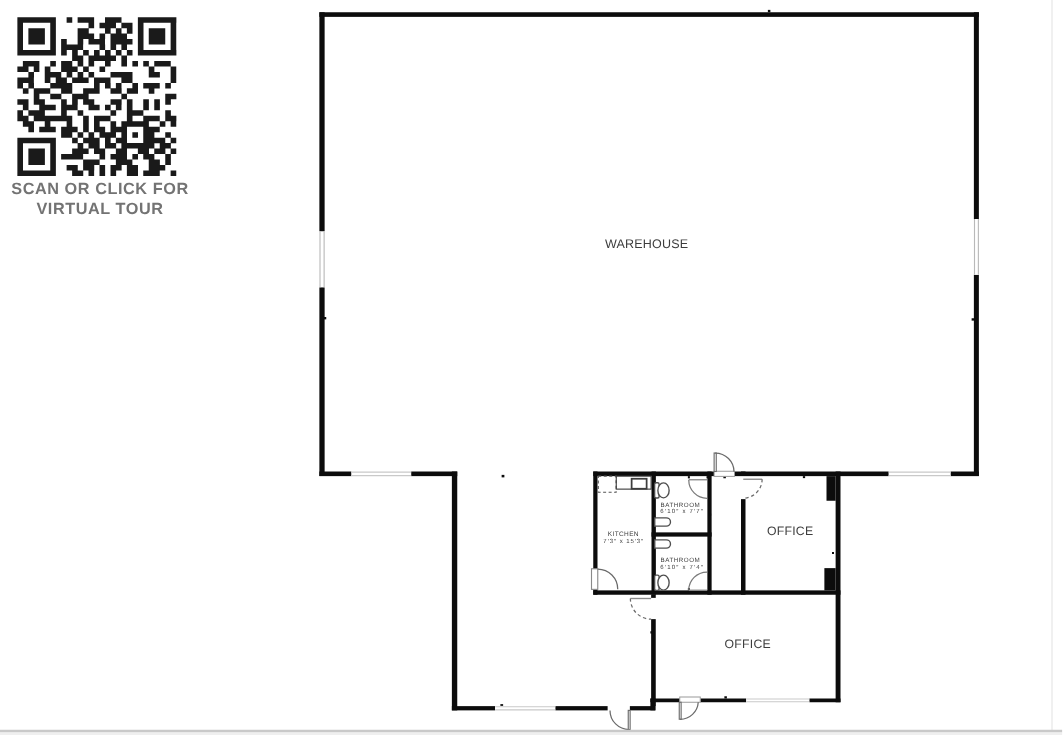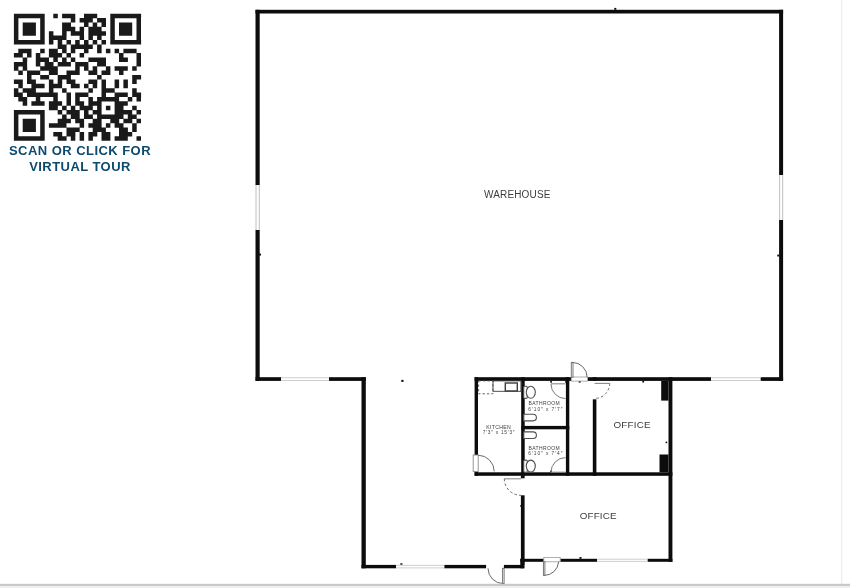--- a/index.html
+++ b/index.html
@@ -1,17 +1,17 @@
 <!DOCTYPE html>
 <html><head>
 <meta charset="utf-8">
 <style>
 html,body{margin:0;padding:0;background:#ffffff;}
 #stage{position:relative;width:850px;height:588px;overflow:hidden;background:#ffffff;font-family:"Liberation Sans",sans-serif;}
-.qrtext{position:absolute;left:0;top:143.3px;width:160px;text-align:center;font-weight:bold;color:#0c4a6e;font-size:13px;line-height:15.3px;letter-spacing:0.45px;}
+.qrtext{position:absolute;left:0;top:143.3px;width:160px;text-align:center;font-weight:bold;color:#737373;font-size:13px;line-height:15.3px;letter-spacing:0.45px;}
 </style>
 </head>
 <body>
 <div id="stage">
 <svg width="850" height="588" viewBox="0 0 850 588" style="position:absolute;left:0;top:0">
 
 <path d="M13.9 13.7h30.8v4.48h-30.8zM53.3 13.7h4.5v4.48h-4.5zM62.1 13.7h13.2v4.48h-13.2zM84.0 13.7h13.2v4.48h-13.2zM110.3 13.7h30.8v4.48h-30.8zM13.9 18.1h4.5v4.48h-4.5zM40.2 18.1h4.5v4.48h-4.5zM70.8 18.1h4.5v4.48h-4.5zM79.6 18.1h13.2v4.48h-13.2zM97.1 18.1h8.9v4.48h-8.9zM110.3 18.1h4.5v4.48h-4.5zM136.5 18.1h4.5v4.48h-4.5zM13.9 22.5h4.5v4.48h-4.5zM22.7 22.5h13.2v4.48h-13.2zM40.2 22.5h4.5v4.48h-4.5zM62.1 22.5h8.9v4.48h-8.9zM84.0 22.5h4.5v4.48h-4.5zM92.7 22.5h4.5v4.48h-4.5zM101.5 22.5h4.5v4.48h-4.5zM110.3 22.5h4.5v4.48h-4.5zM119.0 22.5h13.2v4.48h-13.2zM136.5 22.5h4.5v4.48h-4.5zM13.9 26.8h4.5v4.48h-4.5zM22.7 26.8h13.2v4.48h-13.2zM40.2 26.8h4.5v4.48h-4.5zM62.1 26.8h13.2v4.48h-13.2zM79.6 26.8h4.5v4.48h-4.5zM88.4 26.8h13.2v4.48h-13.2zM110.3 26.8h4.5v4.48h-4.5zM119.0 26.8h13.2v4.48h-13.2zM136.5 26.8h4.5v4.48h-4.5zM13.9 31.2h4.5v4.48h-4.5zM22.7 31.2h13.2v4.48h-13.2zM40.2 31.2h4.5v4.48h-4.5zM48.9 31.2h4.5v4.48h-4.5zM62.1 31.2h4.5v4.48h-4.5zM70.8 31.2h13.2v4.48h-13.2zM88.4 31.2h17.6v4.48h-17.6zM110.3 31.2h4.5v4.48h-4.5zM119.0 31.2h13.2v4.48h-13.2zM136.5 31.2h4.5v4.48h-4.5zM13.9 35.6h4.5v4.48h-4.5zM40.2 35.6h4.5v4.48h-4.5zM48.9 35.6h17.6v4.48h-17.6zM79.6 35.6h4.5v4.48h-4.5zM88.4 35.6h4.5v4.48h-4.5zM97.1 35.6h4.5v4.48h-4.5zM110.3 35.6h4.5v4.48h-4.5zM136.5 35.6h4.5v4.48h-4.5zM13.9 40.0h30.8v4.48h-30.8zM48.9 40.0h4.5v4.48h-4.5zM57.7 40.0h4.5v4.48h-4.5zM66.5 40.0h4.5v4.48h-4.5zM75.2 40.0h4.5v4.48h-4.5zM84.0 40.0h4.5v4.48h-4.5zM92.7 40.0h4.5v4.48h-4.5zM101.5 40.0h4.5v4.48h-4.5zM110.3 40.0h30.8v4.48h-30.8zM57.7 44.4h8.9v4.48h-8.9zM70.8 44.4h22.0v4.48h-22.0zM97.1 44.4h4.5v4.48h-4.5zM18.3 48.7h13.2v4.48h-13.2zM40.2 48.7h4.5v4.48h-4.5zM48.9 48.7h8.9v4.48h-8.9zM62.1 48.7h4.5v4.48h-4.5zM70.8 48.7h4.5v4.48h-4.5zM84.0 48.7h4.5v4.48h-4.5zM97.1 48.7h4.5v4.48h-4.5zM105.9 48.7h4.5v4.48h-4.5zM114.6 48.7h4.5v4.48h-4.5zM123.4 48.7h13.2v4.48h-13.2zM13.9 53.1h8.9v4.48h-8.9zM27.0 53.1h4.5v4.48h-4.5zM35.8 53.1h4.5v4.48h-4.5zM48.9 53.1h13.2v4.48h-13.2zM66.5 53.1h4.5v4.48h-4.5zM79.6 53.1h4.5v4.48h-4.5zM119.0 53.1h4.5v4.48h-4.5zM136.5 53.1h4.5v4.48h-4.5zM22.7 57.5h4.5v4.48h-4.5zM35.8 57.5h13.2v4.48h-13.2zM53.3 57.5h4.5v4.48h-4.5zM62.1 57.5h4.5v4.48h-4.5zM70.8 57.5h4.5v4.48h-4.5zM88.4 57.5h17.6v4.48h-17.6zM119.0 57.5h8.9v4.48h-8.9zM136.5 57.5h4.5v4.48h-4.5zM13.9 61.9h13.2v4.48h-13.2zM35.8 61.9h4.5v4.48h-4.5zM44.6 61.9h8.9v4.48h-8.9zM57.7 61.9h13.2v4.48h-13.2zM75.2 61.9h13.2v4.48h-13.2zM97.1 61.9h8.9v4.48h-8.9zM136.5 61.9h4.5v4.48h-4.5zM13.9 66.3h4.5v4.48h-4.5zM22.7 66.3h4.5v4.48h-4.5zM40.2 66.3h17.6v4.48h-17.6zM75.2 66.3h4.5v4.48h-4.5zM84.0 66.3h4.5v4.48h-4.5zM92.7 66.3h4.5v4.48h-4.5zM105.9 66.3h4.5v4.48h-4.5zM114.6 66.3h13.2v4.48h-13.2zM132.2 66.3h4.5v4.48h-4.5zM18.3 70.6h4.5v4.48h-4.5zM27.0 70.6h13.2v4.48h-13.2zM48.9 70.6h8.9v4.48h-8.9zM66.5 70.6h13.2v4.48h-13.2zM88.4 70.6h8.9v4.48h-8.9zM101.5 70.6h8.9v4.48h-8.9zM119.0 70.6h4.5v4.48h-4.5zM27.0 75.0h4.5v4.48h-4.5zM40.2 75.0h8.9v4.48h-8.9zM57.7 75.0h13.2v4.48h-13.2zM97.1 75.0h4.5v4.48h-4.5zM132.2 75.0h8.9v4.48h-8.9zM13.9 79.4h8.9v4.48h-8.9zM27.0 79.4h8.9v4.48h-8.9zM48.9 79.4h4.5v4.48h-4.5zM57.7 79.4h4.5v4.48h-4.5zM66.5 79.4h8.9v4.48h-8.9zM88.4 79.4h8.9v4.48h-8.9zM101.5 79.4h4.5v4.48h-4.5zM114.6 79.4h4.5v4.48h-4.5zM123.4 79.4h4.5v4.48h-4.5zM132.2 79.4h4.5v4.48h-4.5zM18.3 83.8h4.5v4.48h-4.5zM31.4 83.8h13.2v4.48h-13.2zM48.9 83.8h13.2v4.48h-13.2zM70.8 83.8h8.9v4.48h-8.9zM84.0 83.8h4.5v4.48h-4.5zM92.7 83.8h4.5v4.48h-4.5zM101.5 83.8h4.5v4.48h-4.5zM114.6 83.8h4.5v4.48h-4.5zM123.4 83.8h4.5v4.48h-4.5zM13.9 88.2h4.5v4.48h-4.5zM22.7 88.2h13.2v4.48h-13.2zM48.9 88.2h4.5v4.48h-4.5zM62.1 88.2h4.5v4.48h-4.5zM88.4 88.2h4.5v4.48h-4.5zM101.5 88.2h13.2v4.48h-13.2zM132.2 88.2h4.5v4.48h-4.5zM13.9 92.5h8.9v4.48h-8.9zM27.0 92.5h30.8v4.48h-30.8zM66.5 92.5h4.5v4.48h-4.5zM75.2 92.5h13.2v4.48h-13.2zM101.5 92.5h4.5v4.48h-4.5zM114.6 92.5h13.2v4.48h-13.2zM132.2 92.5h8.9v4.48h-8.9zM18.3 96.9h8.9v4.48h-8.9zM35.8 96.9h4.5v4.48h-4.5zM53.3 96.9h4.5v4.48h-4.5zM66.5 96.9h4.5v4.48h-4.5zM75.2 96.9h4.5v4.48h-4.5zM88.4 96.9h4.5v4.48h-4.5zM97.1 96.9h22.0v4.48h-22.0zM127.8 96.9h4.5v4.48h-4.5zM136.5 96.9h4.5v4.48h-4.5zM22.7 101.3h4.5v4.48h-4.5zM31.4 101.3h13.2v4.48h-13.2zM48.9 101.3h13.2v4.48h-13.2zM66.5 101.3h4.5v4.48h-4.5zM75.2 101.3h8.9v4.48h-8.9zM88.4 101.3h13.2v4.48h-13.2zM114.6 101.3h13.2v4.48h-13.2zM48.9 105.7h8.9v4.48h-8.9zM62.1 105.7h4.5v4.48h-4.5zM70.8 105.7h4.5v4.48h-4.5zM79.6 105.7h13.2v4.48h-13.2zM97.1 105.7h4.5v4.48h-4.5zM105.9 105.7h4.5v4.48h-4.5zM114.6 105.7h8.9v4.48h-8.9zM132.2 105.7h4.5v4.48h-4.5zM13.9 110.1h30.8v4.48h-30.8zM57.7 110.1h4.5v4.48h-4.5zM66.5 110.1h13.2v4.48h-13.2zM84.0 110.1h4.5v4.48h-4.5zM92.7 110.1h8.9v4.48h-8.9zM114.6 110.1h17.6v4.48h-17.6zM136.5 110.1h4.5v4.48h-4.5zM13.9 114.4h4.5v4.48h-4.5zM40.2 114.4h4.5v4.48h-4.5zM62.1 114.4h4.5v4.48h-4.5zM70.8 114.4h8.9v4.48h-8.9zM84.0 114.4h8.9v4.48h-8.9zM97.1 114.4h26.4v4.48h-26.4zM127.8 114.4h8.9v4.48h-8.9zM13.9 118.8h4.5v4.48h-4.5zM22.7 118.8h13.2v4.48h-13.2zM40.2 118.8h4.5v4.48h-4.5zM57.7 118.8h13.2v4.48h-13.2zM75.2 118.8h8.9v4.48h-8.9zM92.7 118.8h8.9v4.48h-8.9zM110.3 118.8h8.9v4.48h-8.9zM123.4 118.8h8.9v4.48h-8.9zM136.5 118.8h4.5v4.48h-4.5zM13.9 123.2h4.5v4.48h-4.5zM22.7 123.2h13.2v4.48h-13.2zM40.2 123.2h4.5v4.48h-4.5zM48.9 123.2h17.6v4.48h-17.6zM79.6 123.2h4.5v4.48h-4.5zM88.4 123.2h13.2v4.48h-13.2zM105.9 123.2h4.5v4.48h-4.5zM114.6 123.2h8.9v4.48h-8.9zM132.2 123.2h4.5v4.48h-4.5zM13.9 127.6h4.5v4.48h-4.5zM22.7 127.6h13.2v4.48h-13.2zM40.2 127.6h4.5v4.48h-4.5zM66.5 127.6h13.2v4.48h-13.2zM92.7 127.6h13.2v4.48h-13.2zM119.0 127.6h8.9v4.48h-8.9zM132.2 127.6h4.5v4.48h-4.5zM13.9 132.0h4.5v4.48h-4.5zM40.2 132.0h4.5v4.48h-4.5zM53.3 132.0h8.9v4.48h-8.9zM66.5 132.0h8.9v4.48h-8.9zM79.6 132.0h4.5v4.48h-4.5zM88.4 132.0h8.9v4.48h-8.9zM101.5 132.0h8.9v4.48h-8.9zM119.0 132.0h13.2v4.48h-13.2zM13.9 136.3h30.8v4.48h-30.8zM57.7 136.3h8.9v4.48h-8.9zM70.8 136.3h4.5v4.48h-4.5zM79.6 136.3h4.5v4.48h-4.5zM88.4 136.3h4.5v4.48h-4.5zM101.5 136.3h8.9v4.48h-8.9zM114.6 136.3h13.2v4.48h-13.2zM136.5 136.3h4.5v4.48h-4.5z" fill="#1a1a1a"></path>
 
 <g fill="#0c0c0c" stroke="none">
 

